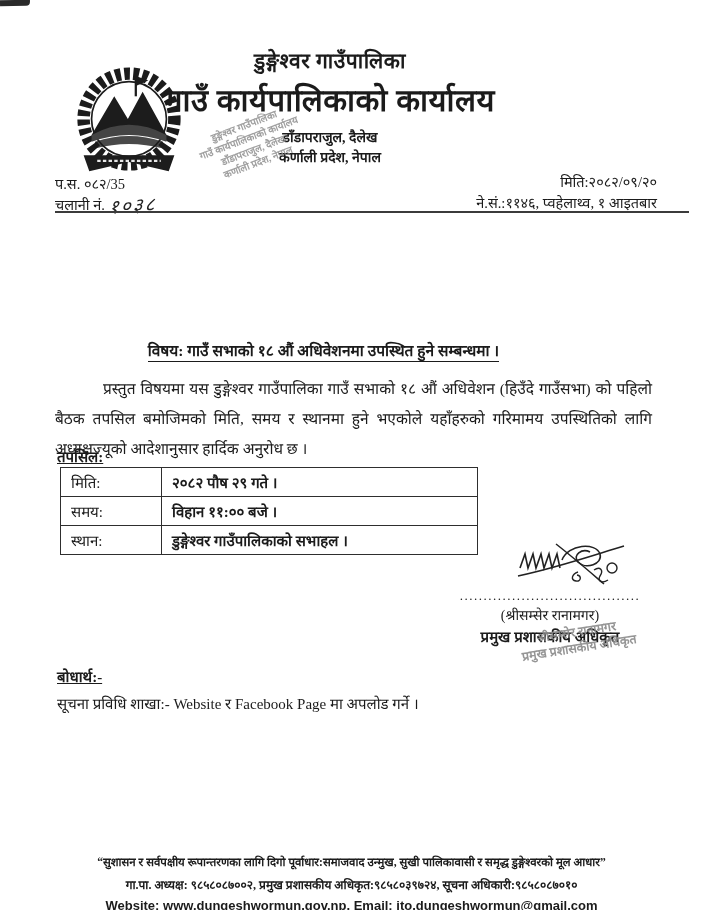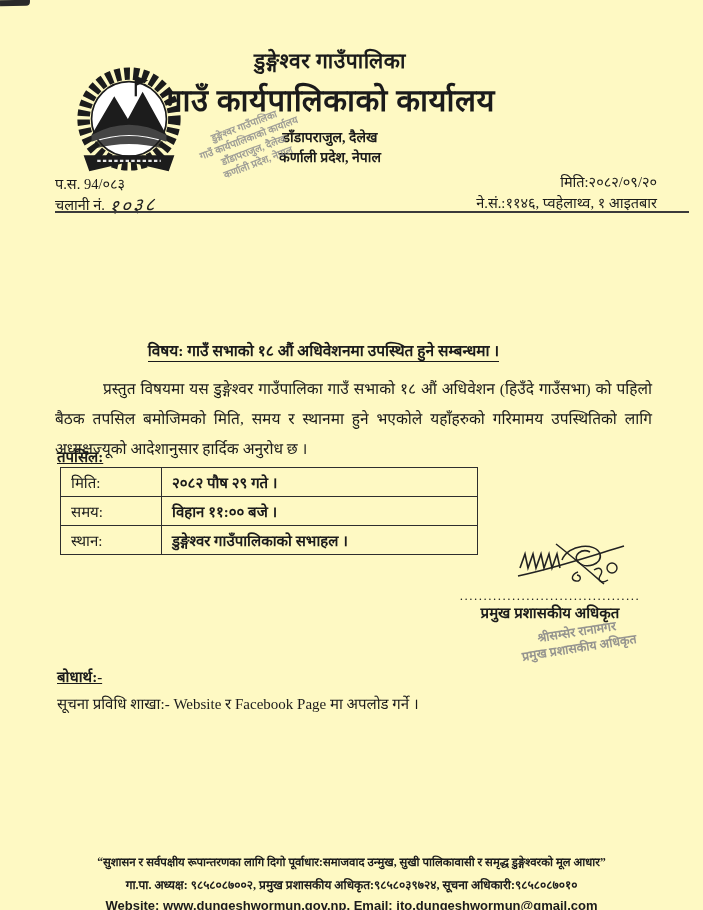--- a/index.html
+++ b/index.html
@@ -1,20 +1,20 @@
 <!DOCTYPE html>
 <html><head>
 <meta charset="utf-8">
 <style>
   html,body{margin:0;padding:0;background:#d8d8d8;}
   .page{
     position:relative;
     width:703px;height:910px;
     margin:0 auto;
-    background:#fef9c3;
+    background:#ffffff;
     overflow:hidden;
     font-family:"Liberation Serif","DejaVu Serif",serif;
     color:#1b1b1b;
   }
   .corner-smudge{position:absolute;left:0;top:0;width:30px;height:6px;background:#2a2a2a;border-radius:0 0 4px 0;transform:rotate(-1deg);}
   
   .logo{position:absolute;left:72px;top:60px;width:114px;height:118px;}
   .head-center{position:absolute;left:0;top:46px;width:660px;text-align:center;}
   .muni-title{font-size:21px;font-weight:bold;letter-spacing:.5px;}
   .office-title{font-size:31px;font-weight:bold;margin-top:4px;letter-spacing:.5px;}
@@ -104,21 +104,21 @@
   </div>
 
   <div class="stamp-wm">
     <div>डुङ्गेश्वर गाउँपालिका</div>
     <div>गाउँ कार्यपालिकाको कार्यालय</div>
     <div>डाँडापराजुल, दैलेख</div>
     <div>कर्णाली प्रदेश, नेपाल</div>
   </div>
 
   <div class="refs-left">
-    <div>प.स. 94/०८३</div>
+    <div>प.स. ०८२/35</div>
     <div>
       <span>चलानी नं.</span>
       <span class="chalani-no">१०३८</span>
     </div>
   </div>
   <div class="refs-right">
     <div>मिति:२०८२/०९/२०</div>
     <div>ने.सं.:११४६, प्वहेलाथ्व, १ आइतबार</div>
   </div>
   <div class="head-rule"></div>
@@ -152,20 +152,21 @@
     <svg class="sig-scribble" viewBox="0 0 110 50">
       <path d="M4,30 l5,-14 l3,14 l5,-14 l3,14 l5,-14 l3,14 l5,-14 l3,14 l5,-14 l3,14" fill="none" stroke="#222" stroke-width="1.6"></path>
       <path d="M46,22 c6,-16 34,-18 38,-6 c3,10 -14,16 -22,8 c-6,-7 4,-14 12,-10" fill="none" stroke="#222" stroke-width="1.6"></path>
       <path d="M2,38 C40,30 75,18 108,8" fill="none" stroke="#222" stroke-width="1.5"></path>
       <path d="M40,6 C58,20 74,34 88,46" fill="none" stroke="#222" stroke-width="1.5"></path>
       <path d="M62,34 c-6,2 -8,8 -2,9 c5,1 6,-5 1,-6" fill="none" stroke="#222" stroke-width="1.4"></path>
       <path d="M78,32 c6,-4 10,0 6,6 c-3,5 2,8 8,4" fill="none" stroke="#222" stroke-width="1.4"></path>
       <circle cx="96" cy="30" r="5" fill="none" stroke="#222" stroke-width="1.4"></circle>
     </svg>
     <div class="sig-dots">......................................</div>
+    <div class="sig-name">(श्रीसम्सेर रानामगर)</div>
     <div class="sig-title">प्रमुख प्रशासकीय अधिकृत</div>
     <div class="sig-stamp">
       <div>श्रीसम्सेर रानामगर</div>
       <div>प्रमुख प्रशासकीय अधिकृत</div>
     </div>
   </div>
 
   <div class="bodhartha">
     <div class="lbl">बोधार्थ:-</div>
     <div class="line">सूचना प्रविधि शाखा:- Website र Facebook Page मा अपलोड गर्ने ।</div>

